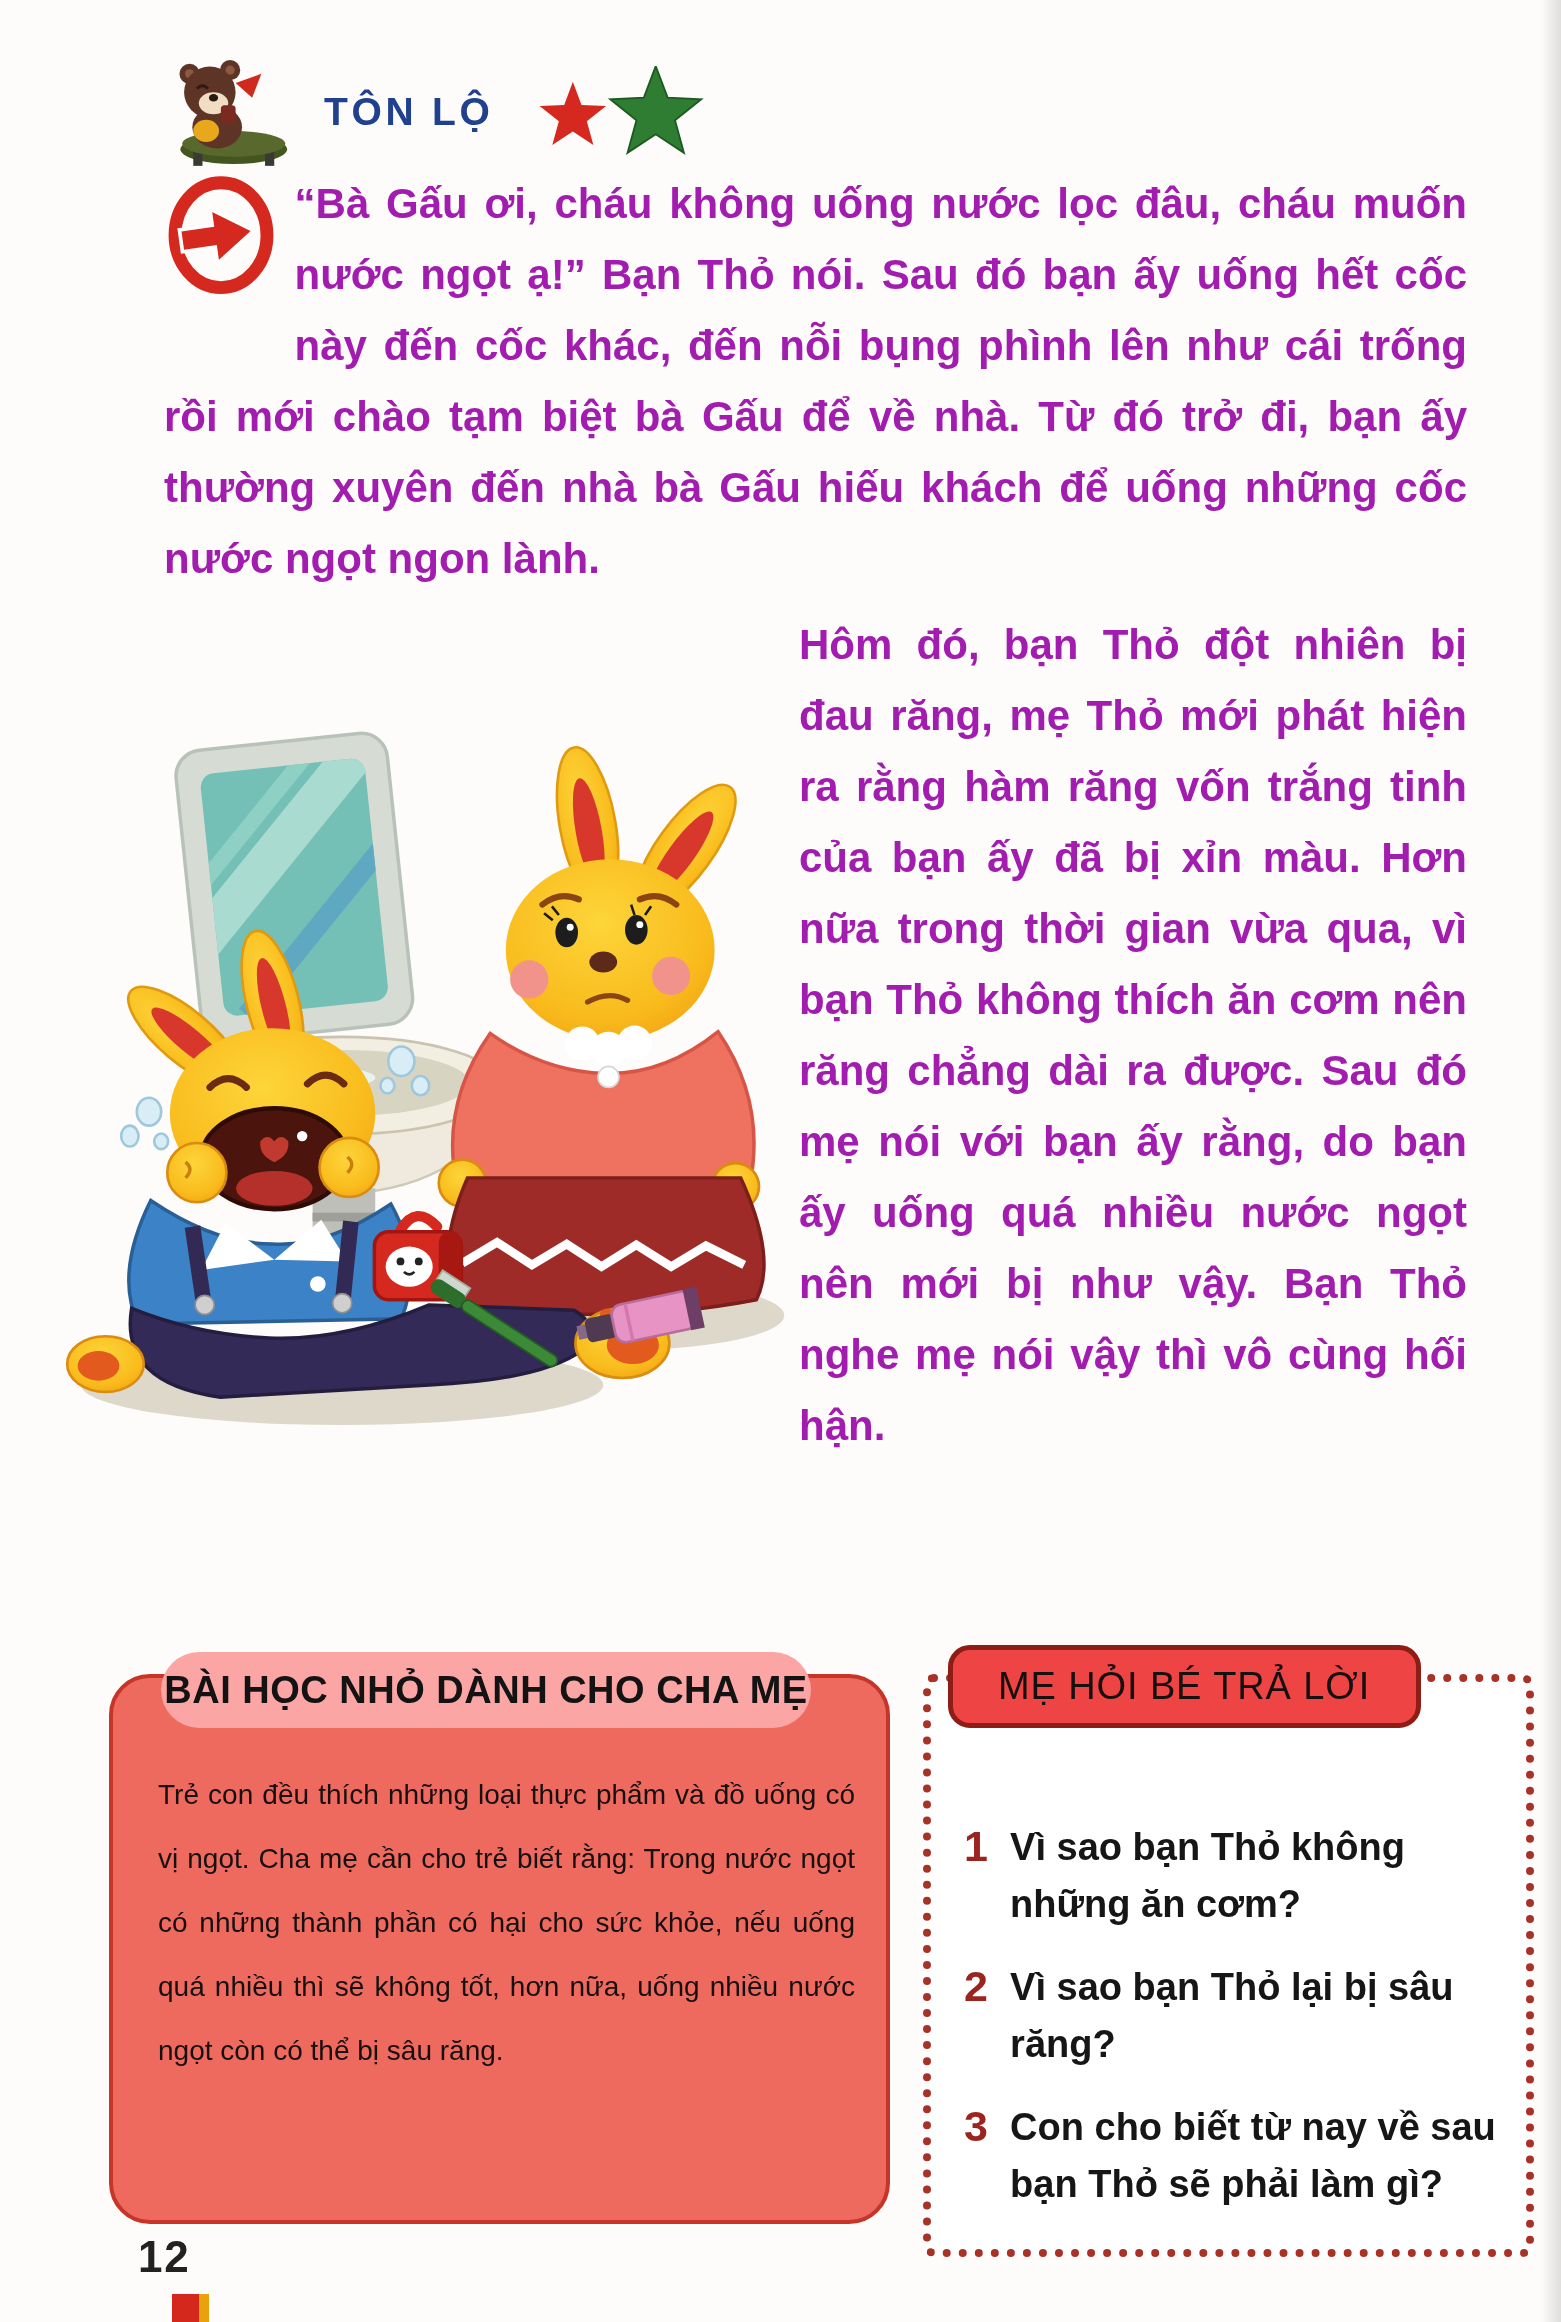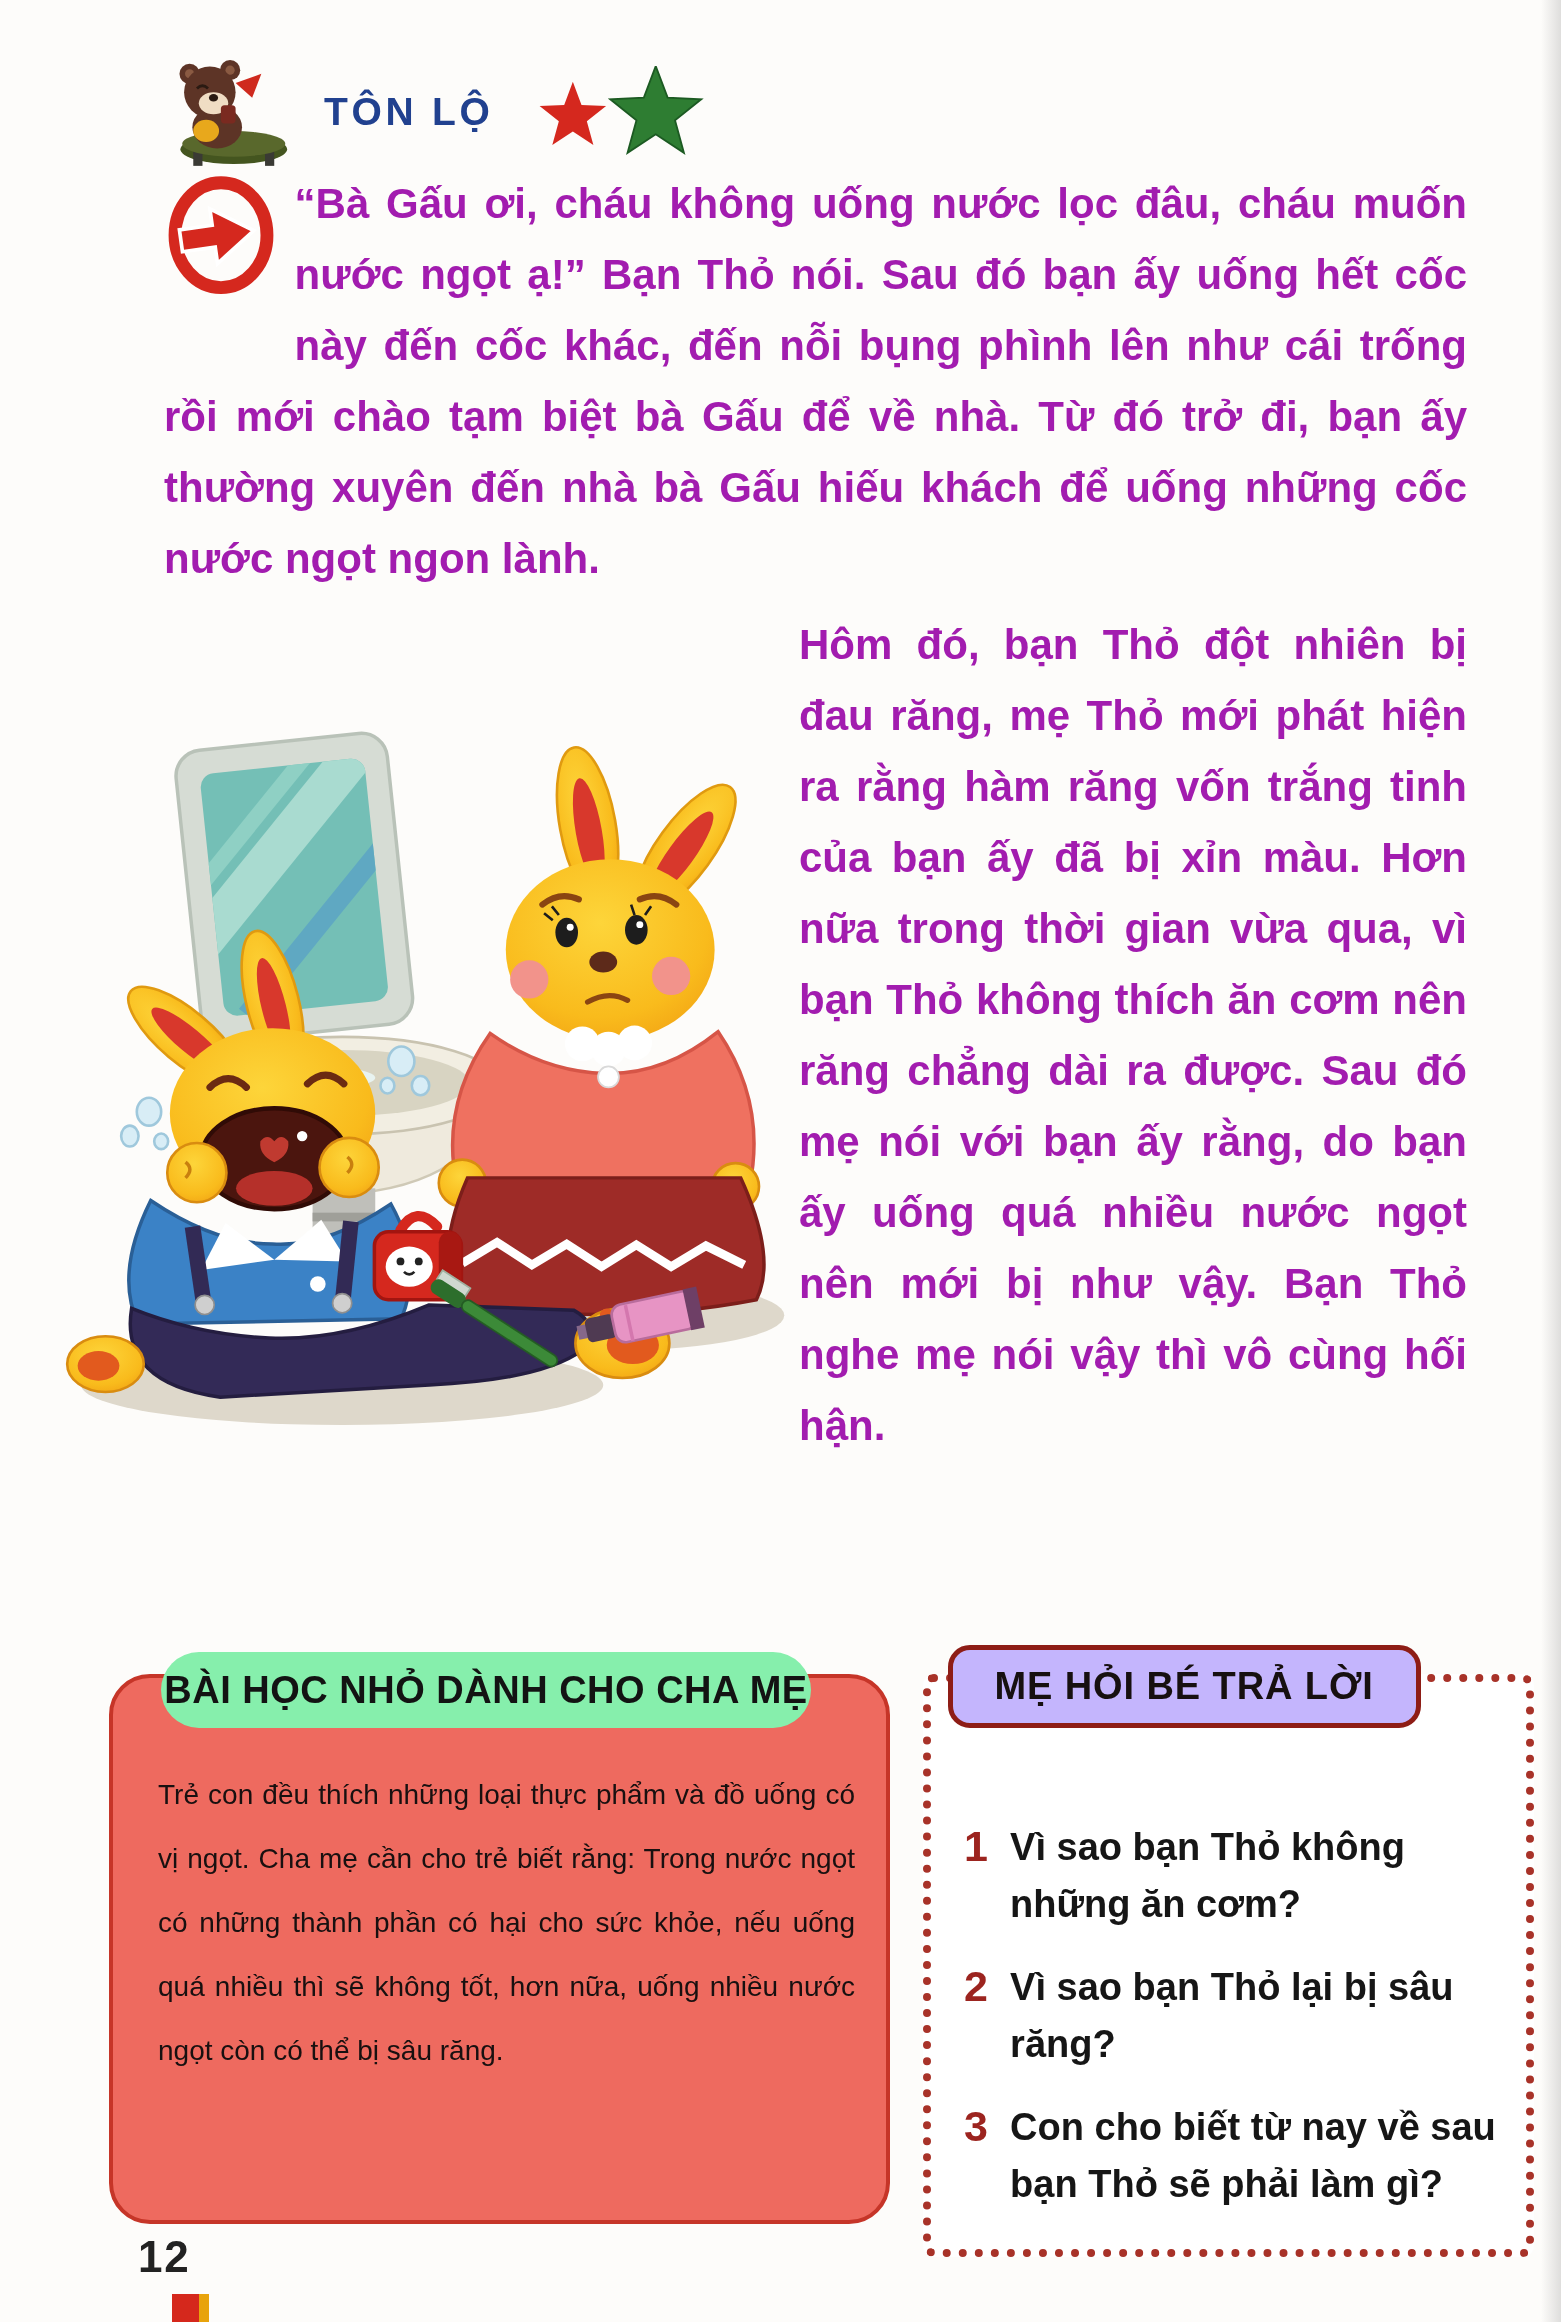--- a/index.html
+++ b/index.html
@@ -17,38 +17,38 @@
   .story-text{font-size:42px;font-weight:bold;line-height:71px;text-align:justify;color:#a21caf;}
   .arrow-float{float:left;width:114px;height:138px;margin:5.5px 16.6px 0 0;}
   .para2{margin-top:14.8px;}
   .illu-float{float:left;width:731px;height:738px;margin:85px 13px 11px -109px;}
   
   .lesson-box{
     position:absolute;left:109px;top:1674px;width:781px;height:550px;box-sizing:border-box;
     background:#ee6a5f;border:4.6px solid #c63528;border-radius:41px;
   }
   .lesson-tab{
-    position:absolute;left:48px;top:-26px;width:650px;height:76px;background:#86efac;
+    position:absolute;left:48px;top:-26px;width:650px;height:76px;background:#fca5a5;
     border-radius:39px;display:flex;align-items:center;justify-content:center;
     font-size:38px;font-weight:bold;color:#131313;letter-spacing:0.5px;white-space:nowrap;
   }
   .lesson-body{
     position:absolute;left:45px;right:31px;top:85px;
     font-size:28px;font-weight:normal;line-height:64px;text-align:justify;color:#181010;
   }
   
   .qa-box{
     position:absolute;left:923px;top:1674px;width:611px;height:583px;box-sizing:border-box;
     background:#ffffff;border:8.3px dotted #a83228;border-radius:11px;
   }
   .qa-tab{
     position:absolute;left:16.6px;top:-37px;width:473px;height:83px;box-sizing:border-box;
-    background:#c4b5fd;border:5.5px solid #8e1d16;border-radius:22px;
+    background:#ef4444;border:5.5px solid #8e1d16;border-radius:22px;
     display:flex;align-items:center;justify-content:center;
-    font-size:38px;font-weight:bold;color:#171010;letter-spacing:0.9px;white-space:nowrap;
+    font-size:38px;font-weight:normal;color:#171010;letter-spacing:0.9px;white-space:nowrap;
   }
   .qa-list{position:absolute;left:33px;right:22px;top:137px;display:flex;flex-direction:column;gap:26px;}
   .qa-item{display:flex;gap:16.6px;}
   .qa-num{flex:0 0 29.5px;color:#9c241f;font-weight:bold;font-size:43px;line-height:55px;}
   .qa-text{font-size:38px;font-weight:bold;line-height:57px;color:#161616;}
   
   .page-number{position:absolute;left:138px;top:2232px;font-size:44px;font-weight:bold;color:#222;letter-spacing:1.8px;}
   .corner-mark{position:absolute;left:172px;top:2294px;width:37px;height:28px;
     background:linear-gradient(to right,#d5281c 72%,#e8a30c 72%);}
   .scan-edge{position:absolute;right:0;top:0;bottom:0;width:28px;

